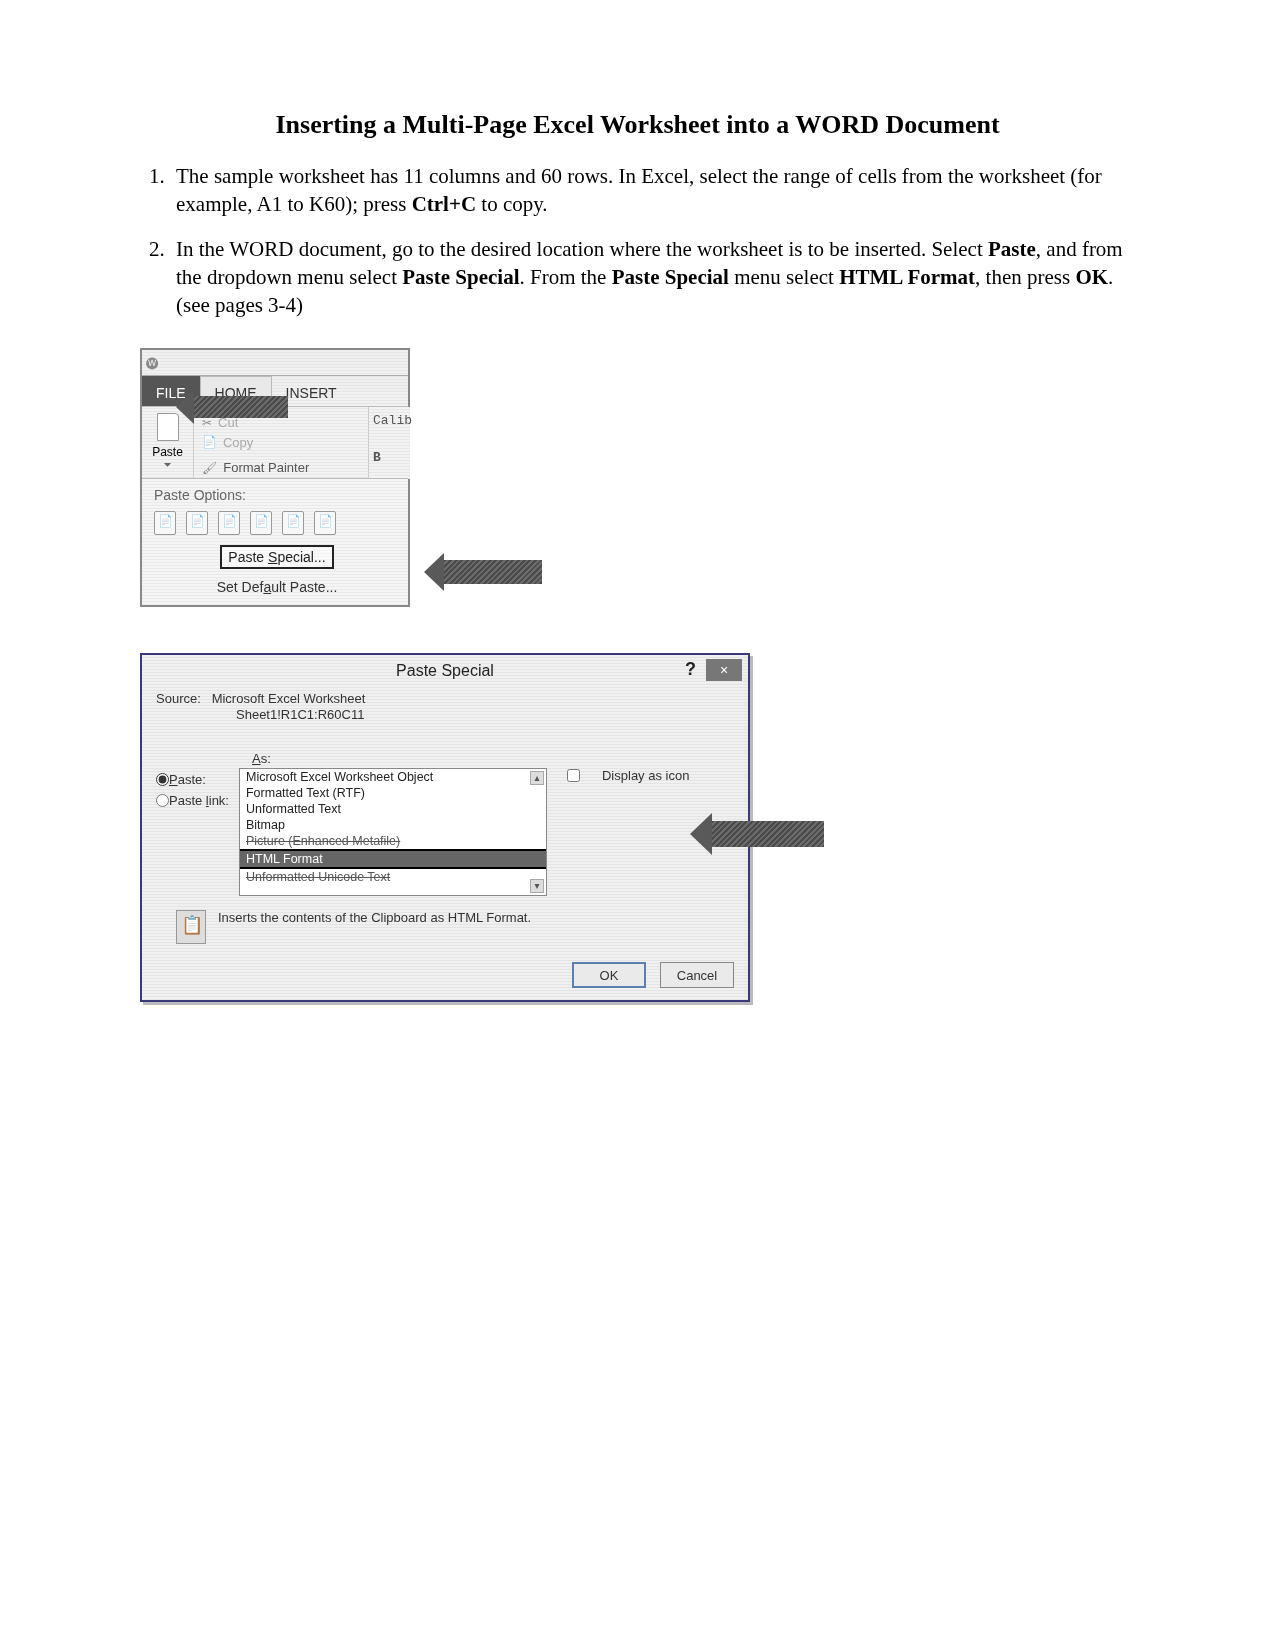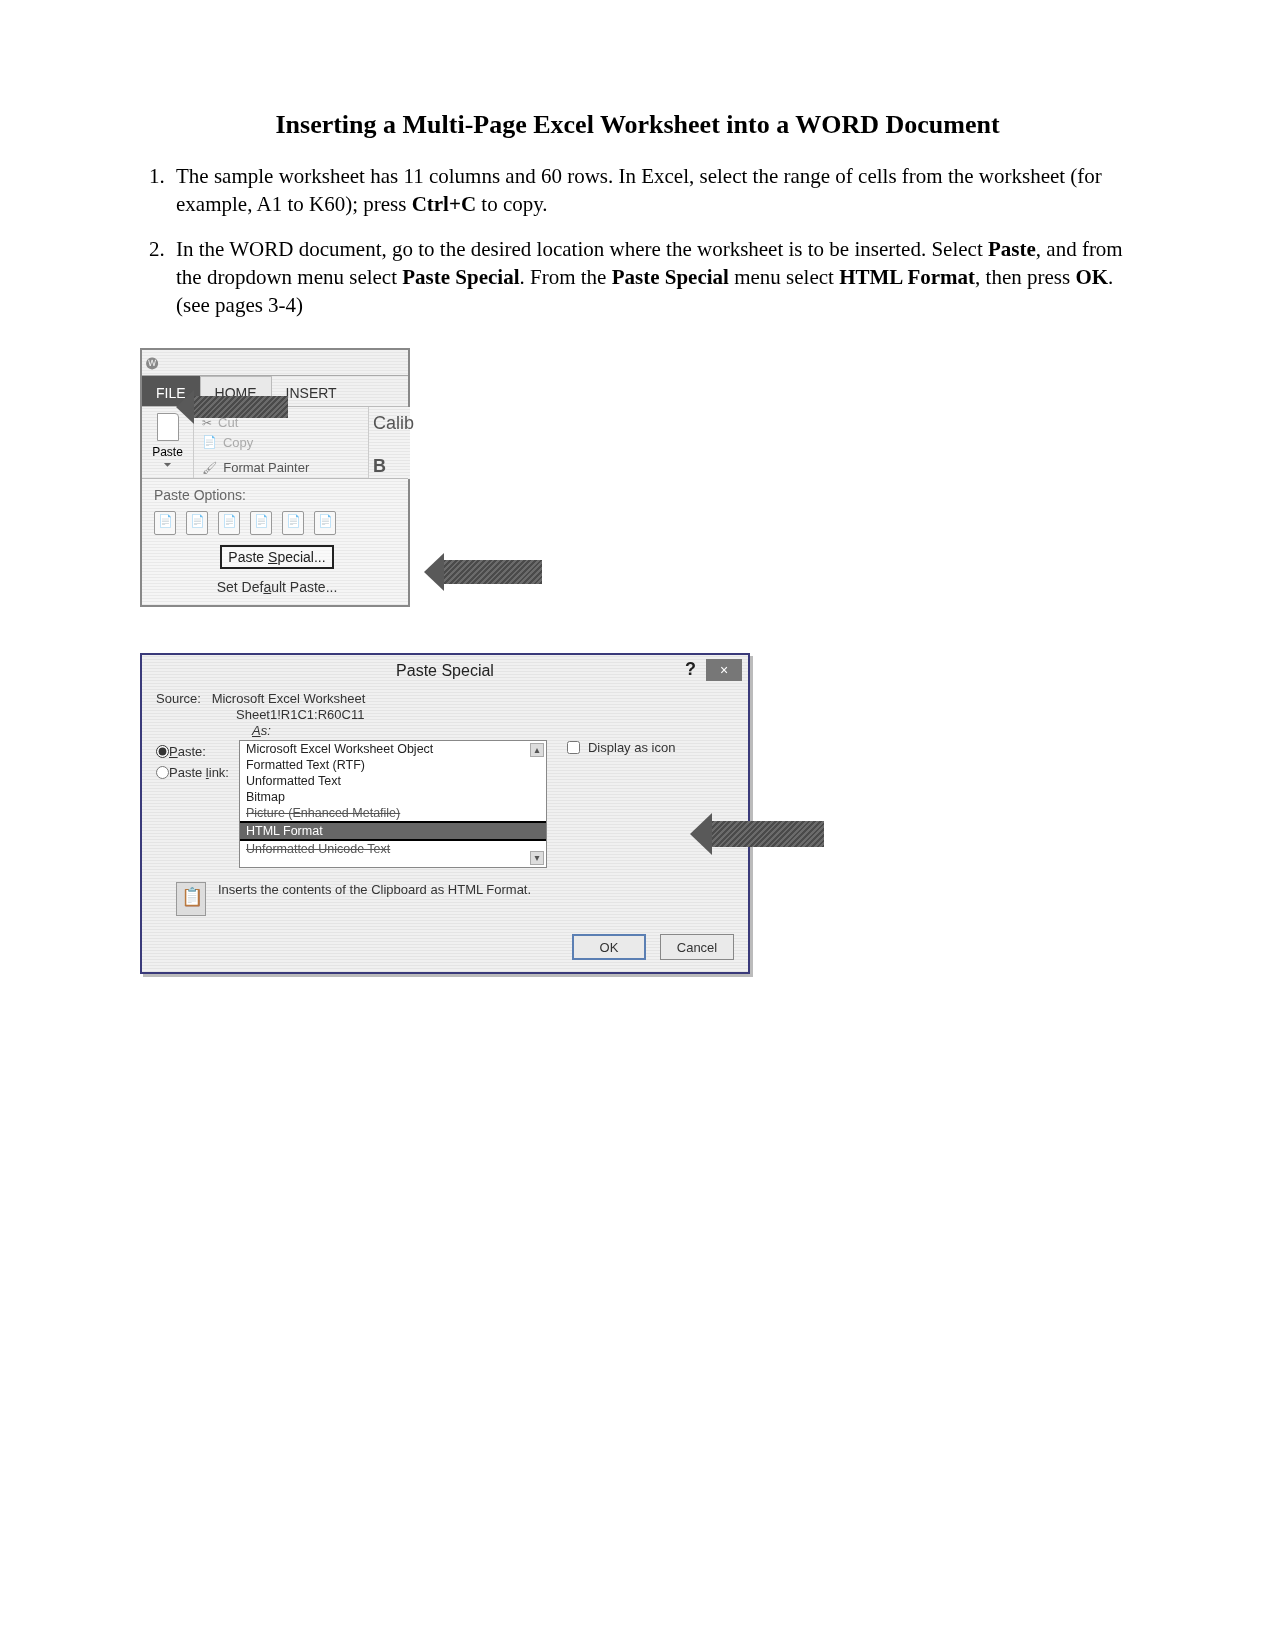--- a/index.html
+++ b/index.html
@@ -91,23 +91,24 @@
   }
   .clip-item { display:flex; align-items:center; gap:6px; height:20px; }
   .clip-item.dim { color:#aaa; }
   .format-painter { margin-top:6px;}
   .font-box {
     position:absolute; right:-2px; top:0;
     width:42px; height:72px;
     border-left:1px solid #ccc;
     background:
       repeating-linear-gradient(0deg,#e6e6e6 0 1px,#f3f3f3 1px 3px);
-    font-size:18px;
+    font-size:13px;
     display:flex; flex-direction:column; align-items:flex-start;
     padding:6px 4px;
+    font-family:Liberation Mono, monospace;
   }
   .font-box .boldb{ font-weight:bold; margin-top:22px;}
   
   .arrow1 {
     position:absolute; left:52px; top:46px;
     width:94px; height:22px;
     background:
       repeating-linear-gradient(135deg,#4a4a4a 0 2px,#6b6b6b 2px 4px);
   }
   .arrow1::before{
@@ -174,21 +175,21 @@
   }
   .dlg-close {
     position:absolute; right:6px; top:4px;
     display:flex; gap:10px; align-items:center;
   }
   .dlg-closeb { width:36px;height:22px;background:#777;display:flex;align-items:center;justify-content:center;color:#fff;font-size:14px;}
   .dlg-help  { font-weight:bold;color:#222;font-size:18px;}
   .dlg-body { padding: 4px 14px 8px 14px; font-size:13px; color:#333; }
   .src-line { line-height:1.25; }
   .src-line .ind { margin-left: 80px; }
-  .aslabel { margin-left: 96px; margin-top:0; color:#333;font-style:italic; }
+  .aslabel { margin-left: 96px; margin-top:28px; color:#333; }
   .row2 { display:flex; align-items:flex-start; gap:6px; margin-top:2px;}
   .radiocol { display:flex; flex-direction:column; gap:6px; font-size:13px; margin-top:4px;}
   .radiocol label{ display:flex; align-items:center; }
   .radiocol input{ accent-color:#333; margin:0;}
   .listbox {
     width: 308px; height: 128px;
     border:1px solid #888; background:#fff;
     position:relative; font-size:12.5px; overflow:hidden;
     margin-left: 4px;
   }
@@ -197,21 +198,21 @@
     background:#666; color:#fff; border-top:2px solid #000; border-bottom:2px solid #000;
   }
   .listbox .strike { text-decoration: line-through; color:#555;}
   .scroll-arrow {
     position:absolute; right:2px; width:14px;height:14px;
     background:#ddd; border:1px solid #aaa; font-size:10px; line-height:12px; text-align:center; color:#555;
   }
   .scroll-up{ top:2px;} .scroll-dn{ bottom:2px;}
   .disp-icon {
     margin-left:14px; font-size:13px; color:#333;
-    display:flex; align-items:center; gap:8px;
+    display:flex; align-items:center; gap:22px;
   }
   .disp-icon input{ margin:0; }
   
   .dlg-arrow {
     position:absolute; left:572px; top:168px;
     width:112px; height:26px;
     background:
       repeating-linear-gradient(135deg,#4a4a4a 0 2px,#6b6b6b 2px 4px);
   }
   .dlg-arrow::before{

